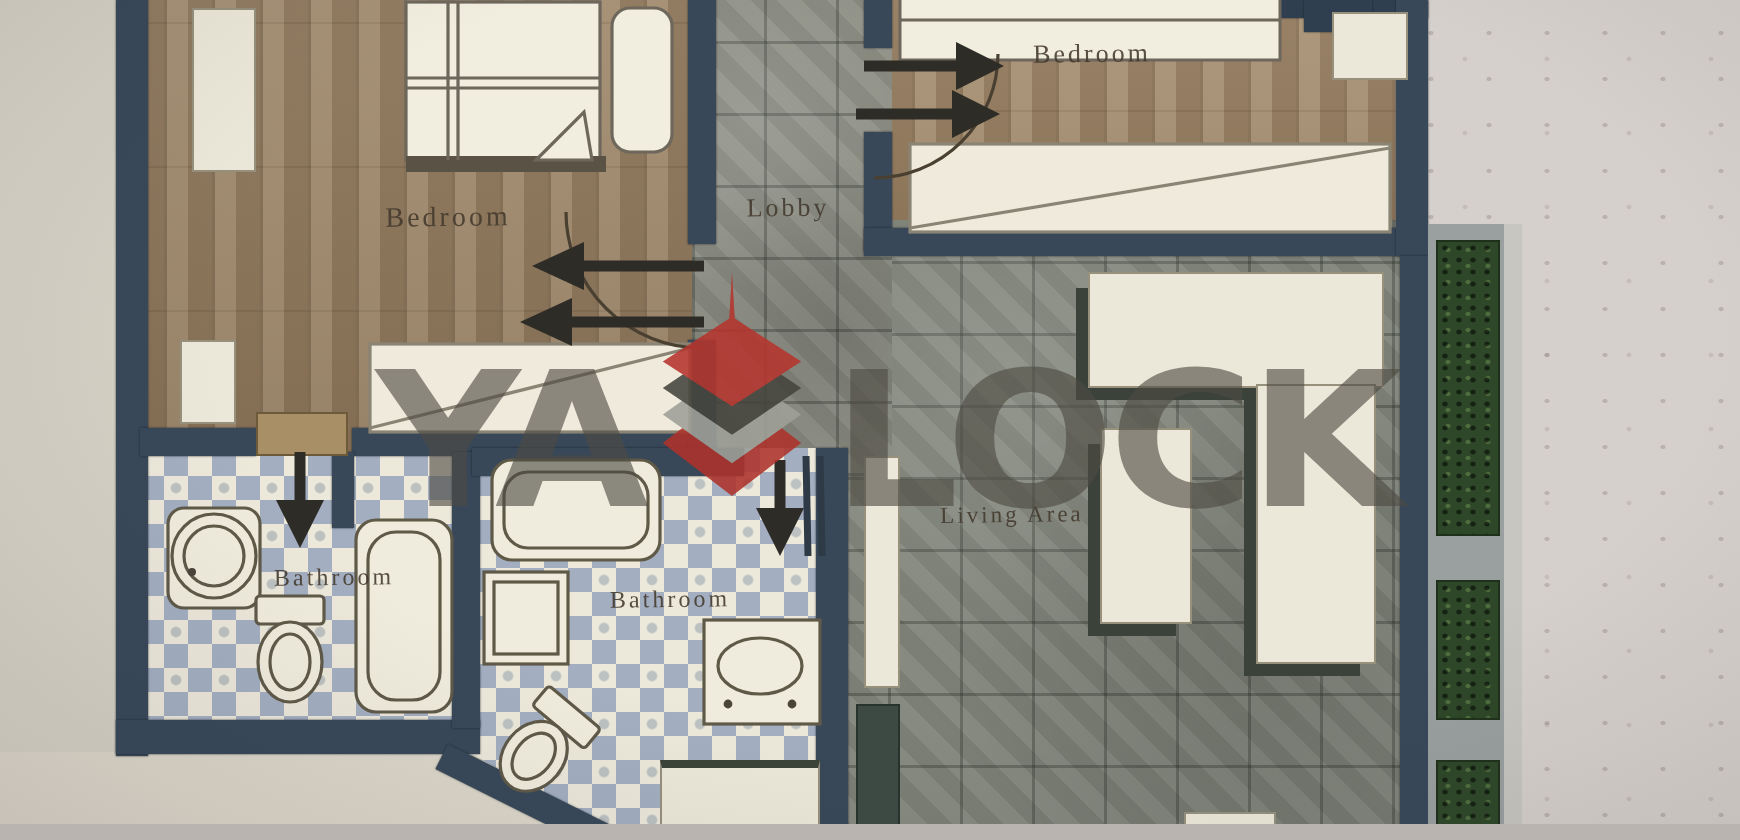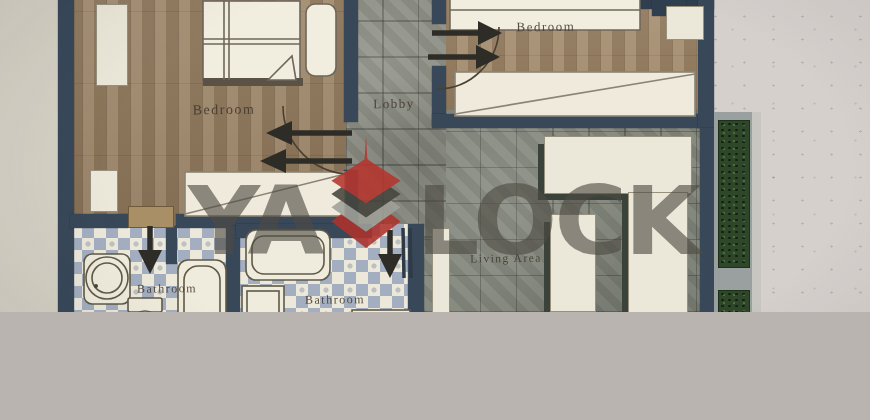--- a/index.html
+++ b/index.html
@@ -1,16 +1,16 @@
 <!DOCTYPE html>
 <html><head>
 <meta charset="utf-8">
 <style>
   html,body{margin:0;padding:0;background:#b9b4b0;}
-  #stage{position:relative;width:870px;height:312px;overflow:hidden;
+  #stage{position:relative;width:870px;height:412px;overflow:hidden;
          background:#d3cdc9;font-family:"Liberation Serif",serif;}
   #plan{position:absolute;inset:0;filter:blur(.3px) saturate(.96);}
   .abs{position:absolute;}
   
   .paper-right{left:698px;top:0;width:172px;height:420px;background-color:#d6d0cc;
     background-image:radial-gradient(rgba(110,100,96,.28) 1px,transparent 1.6px),
       radial-gradient(rgba(120,108,100,.18) 1px,transparent 1.5px);
     background-size:29px 23px,41px 37px;background-position:3px 5px,14px 11px;}
   .paper-left{left:0;top:0;width:60px;height:420px;background:#d6d1c4;}
   .paper-bottom{left:0;top:376px;width:348px;height:44px;background:#ddd7c9;}

